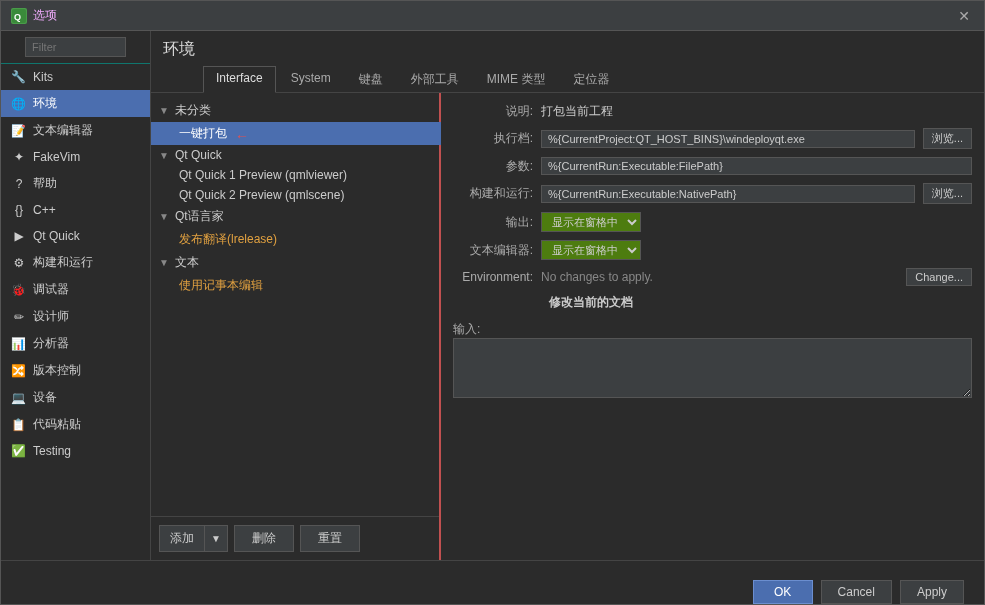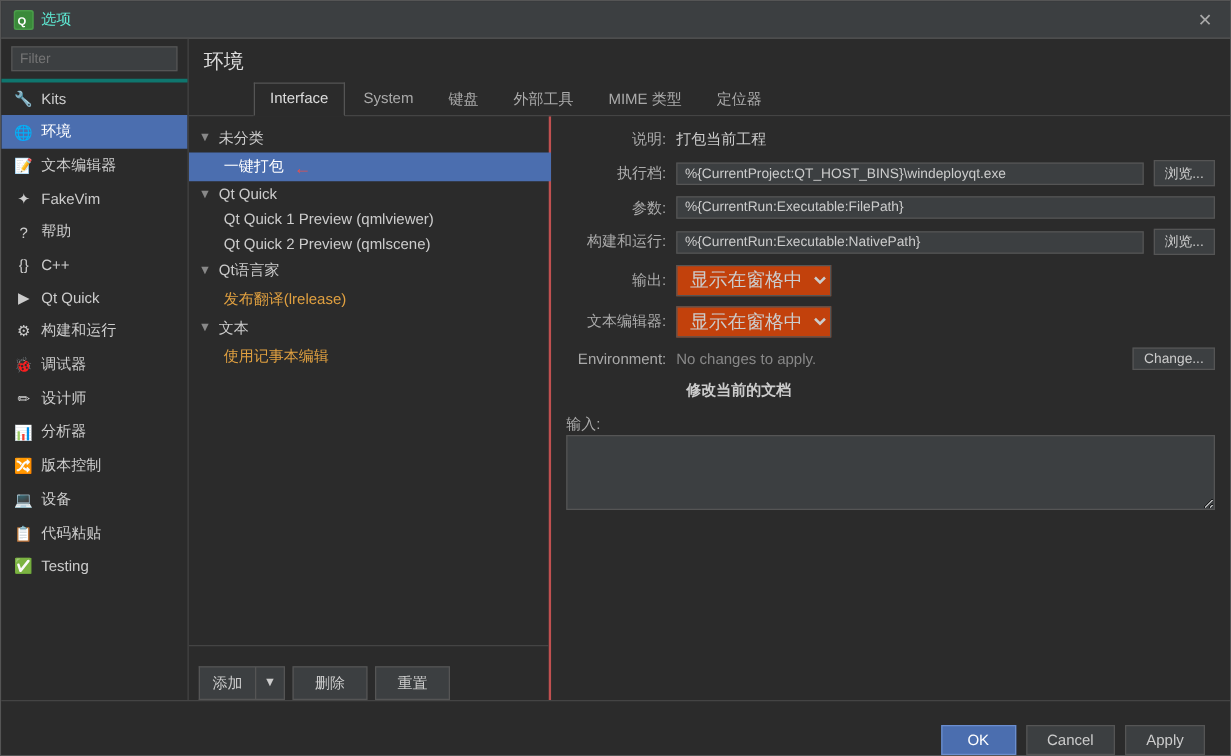--- a/index.html
+++ b/index.html
@@ -44,21 +44,21 @@
       border-radius: 2px;
       display: flex;
       align-items: center;
       justify-content: center;
       font-size: 10px;
       color: white;
       font-weight: bold;
     }
     .title-text {
       font-size: 12px;
-      color: #5eead4;
+      color: #f0abfc;
     }
     .close-btn {
       width: 20px;
       height: 20px;
       cursor: pointer;
       display: flex;
       align-items: center;
       justify-content: center;
       color: #aaa;
       font-size: 14px;
@@ -70,22 +70,22 @@
     }
     .sidebar {
       width: 150px;
       background: #2b2b2b;
       border-right: 1px solid #444;
       display: flex;
       flex-direction: column;
       flex-shrink: 0;
     }
     .filter-box {
-      padding: 6px 8px;
-      border-bottom: 3px solid #0f766e;
+      padding: 6px 24px;
+      border-bottom: 1px solid #0f766e;
     }
     .filter-input {
       width: 100%;
       background: #3c3f41;
       border: 1px solid #555;
       color: #ccc;
       padding: 3px 6px;
       font-size: 11px;
       outline: none;
     }
@@ -212,25 +212,25 @@
     .detail-input {
       flex: 1;
       background: #3c3f41;
       border: 1px solid #555;
       color: #ccc;
       padding: 2px 6px;
       font-size: 11px;
       outline: none;
     }
     .detail-select {
-      background: #c2410c;
+      background: #4d7c0f;
       border: 1px solid #555;
       color: #ccc;
       padding: 2px 6px;
-      font-size: 15px;
+      font-size: 11px;
       outline: none;
       cursor: pointer;
     }
     .browse-btn {
       padding: 2px 8px;
       background: #3c3f41;
       border: 1px solid #555;
       color: #ccc;
       cursor: pointer;
       font-size: 11px;
@@ -453,21 +453,21 @@
             <div class="tree-item">
               <span class="tree-arrow">▼</span>
               <span>文本</span>
             </div>
             <div class="tree-item highlighted">
               <span class="indent"></span>
               <span>使用记事本编辑</span>
             </div>
           </div>
 
-          <div style="height:44px;border-top:1px solid #444;display:flex;align-items:flex-end;padding:0 8px;gap:6px;">
+          <div style="height:44px;border-top:1px solid #444;display:flex;align-items:center;padding:0 8px;gap:6px;">
             <div class="split-btn">
               <button class="btn-main">添加</button>
               <button class="btn-arrow">▼</button>
             </div>
             <button class="btn">删除</button>
             <button class="btn">重置</button>
           </div>
         </div>
 
         <div class="details-panel">

